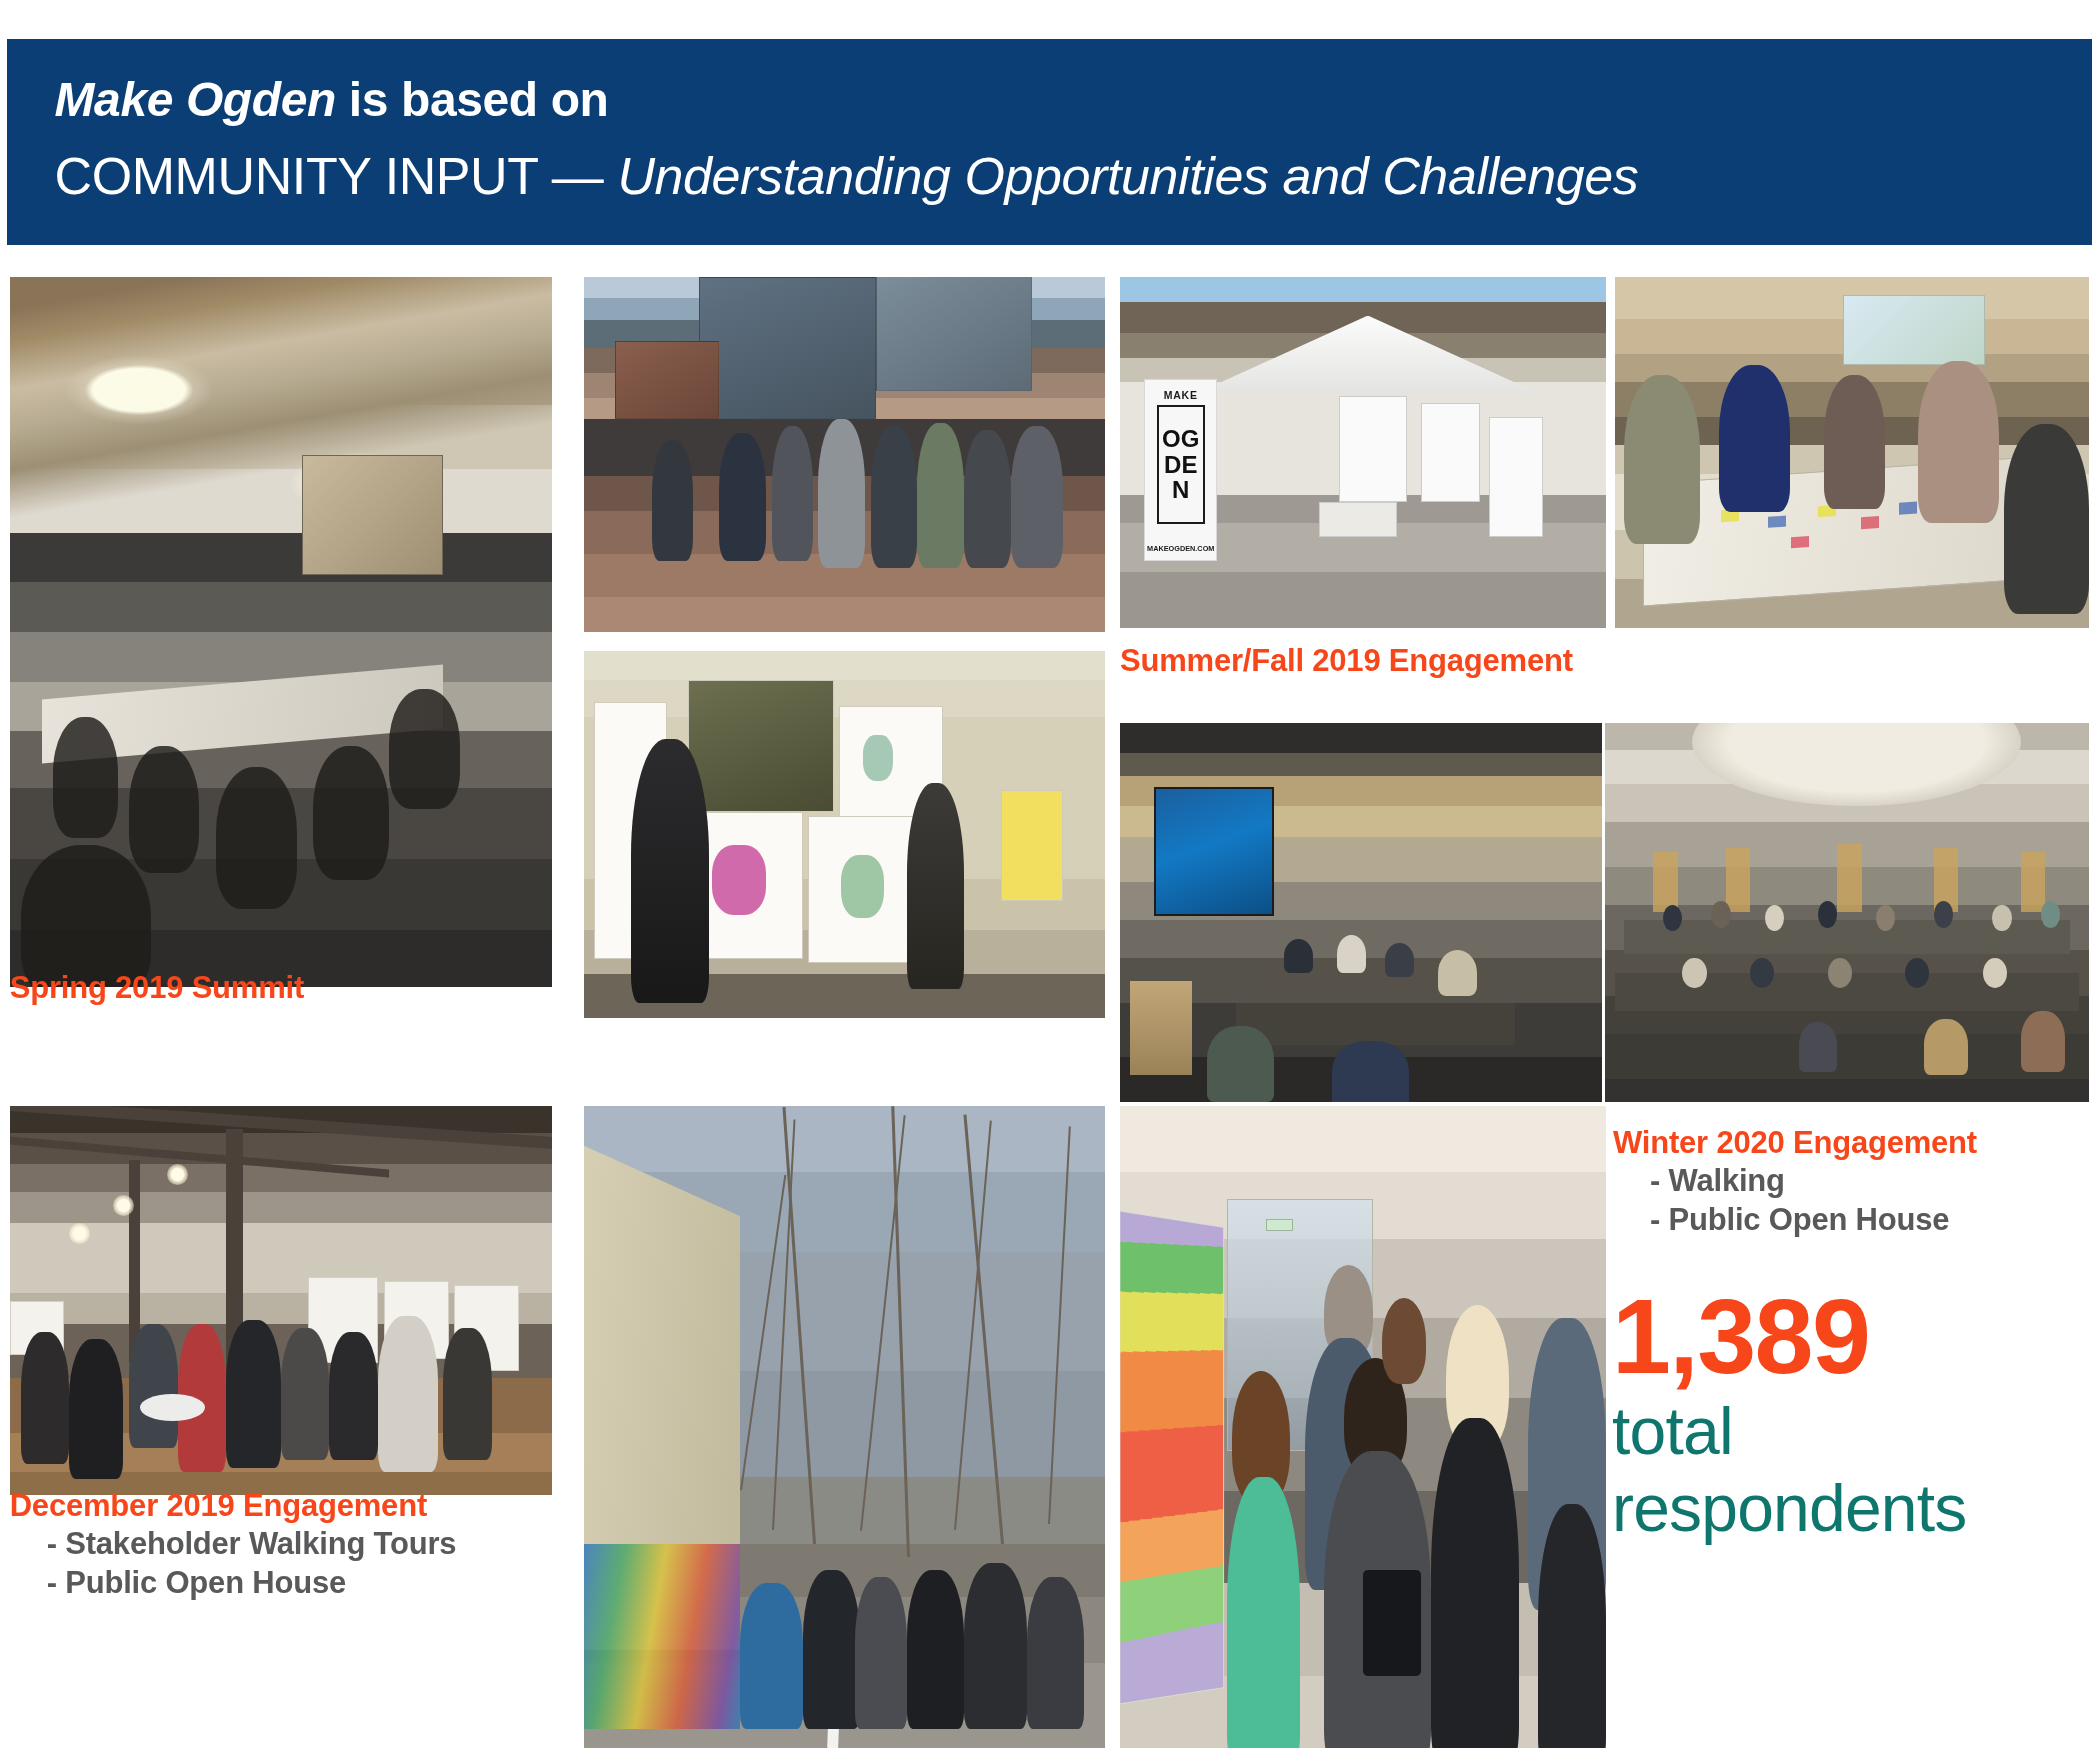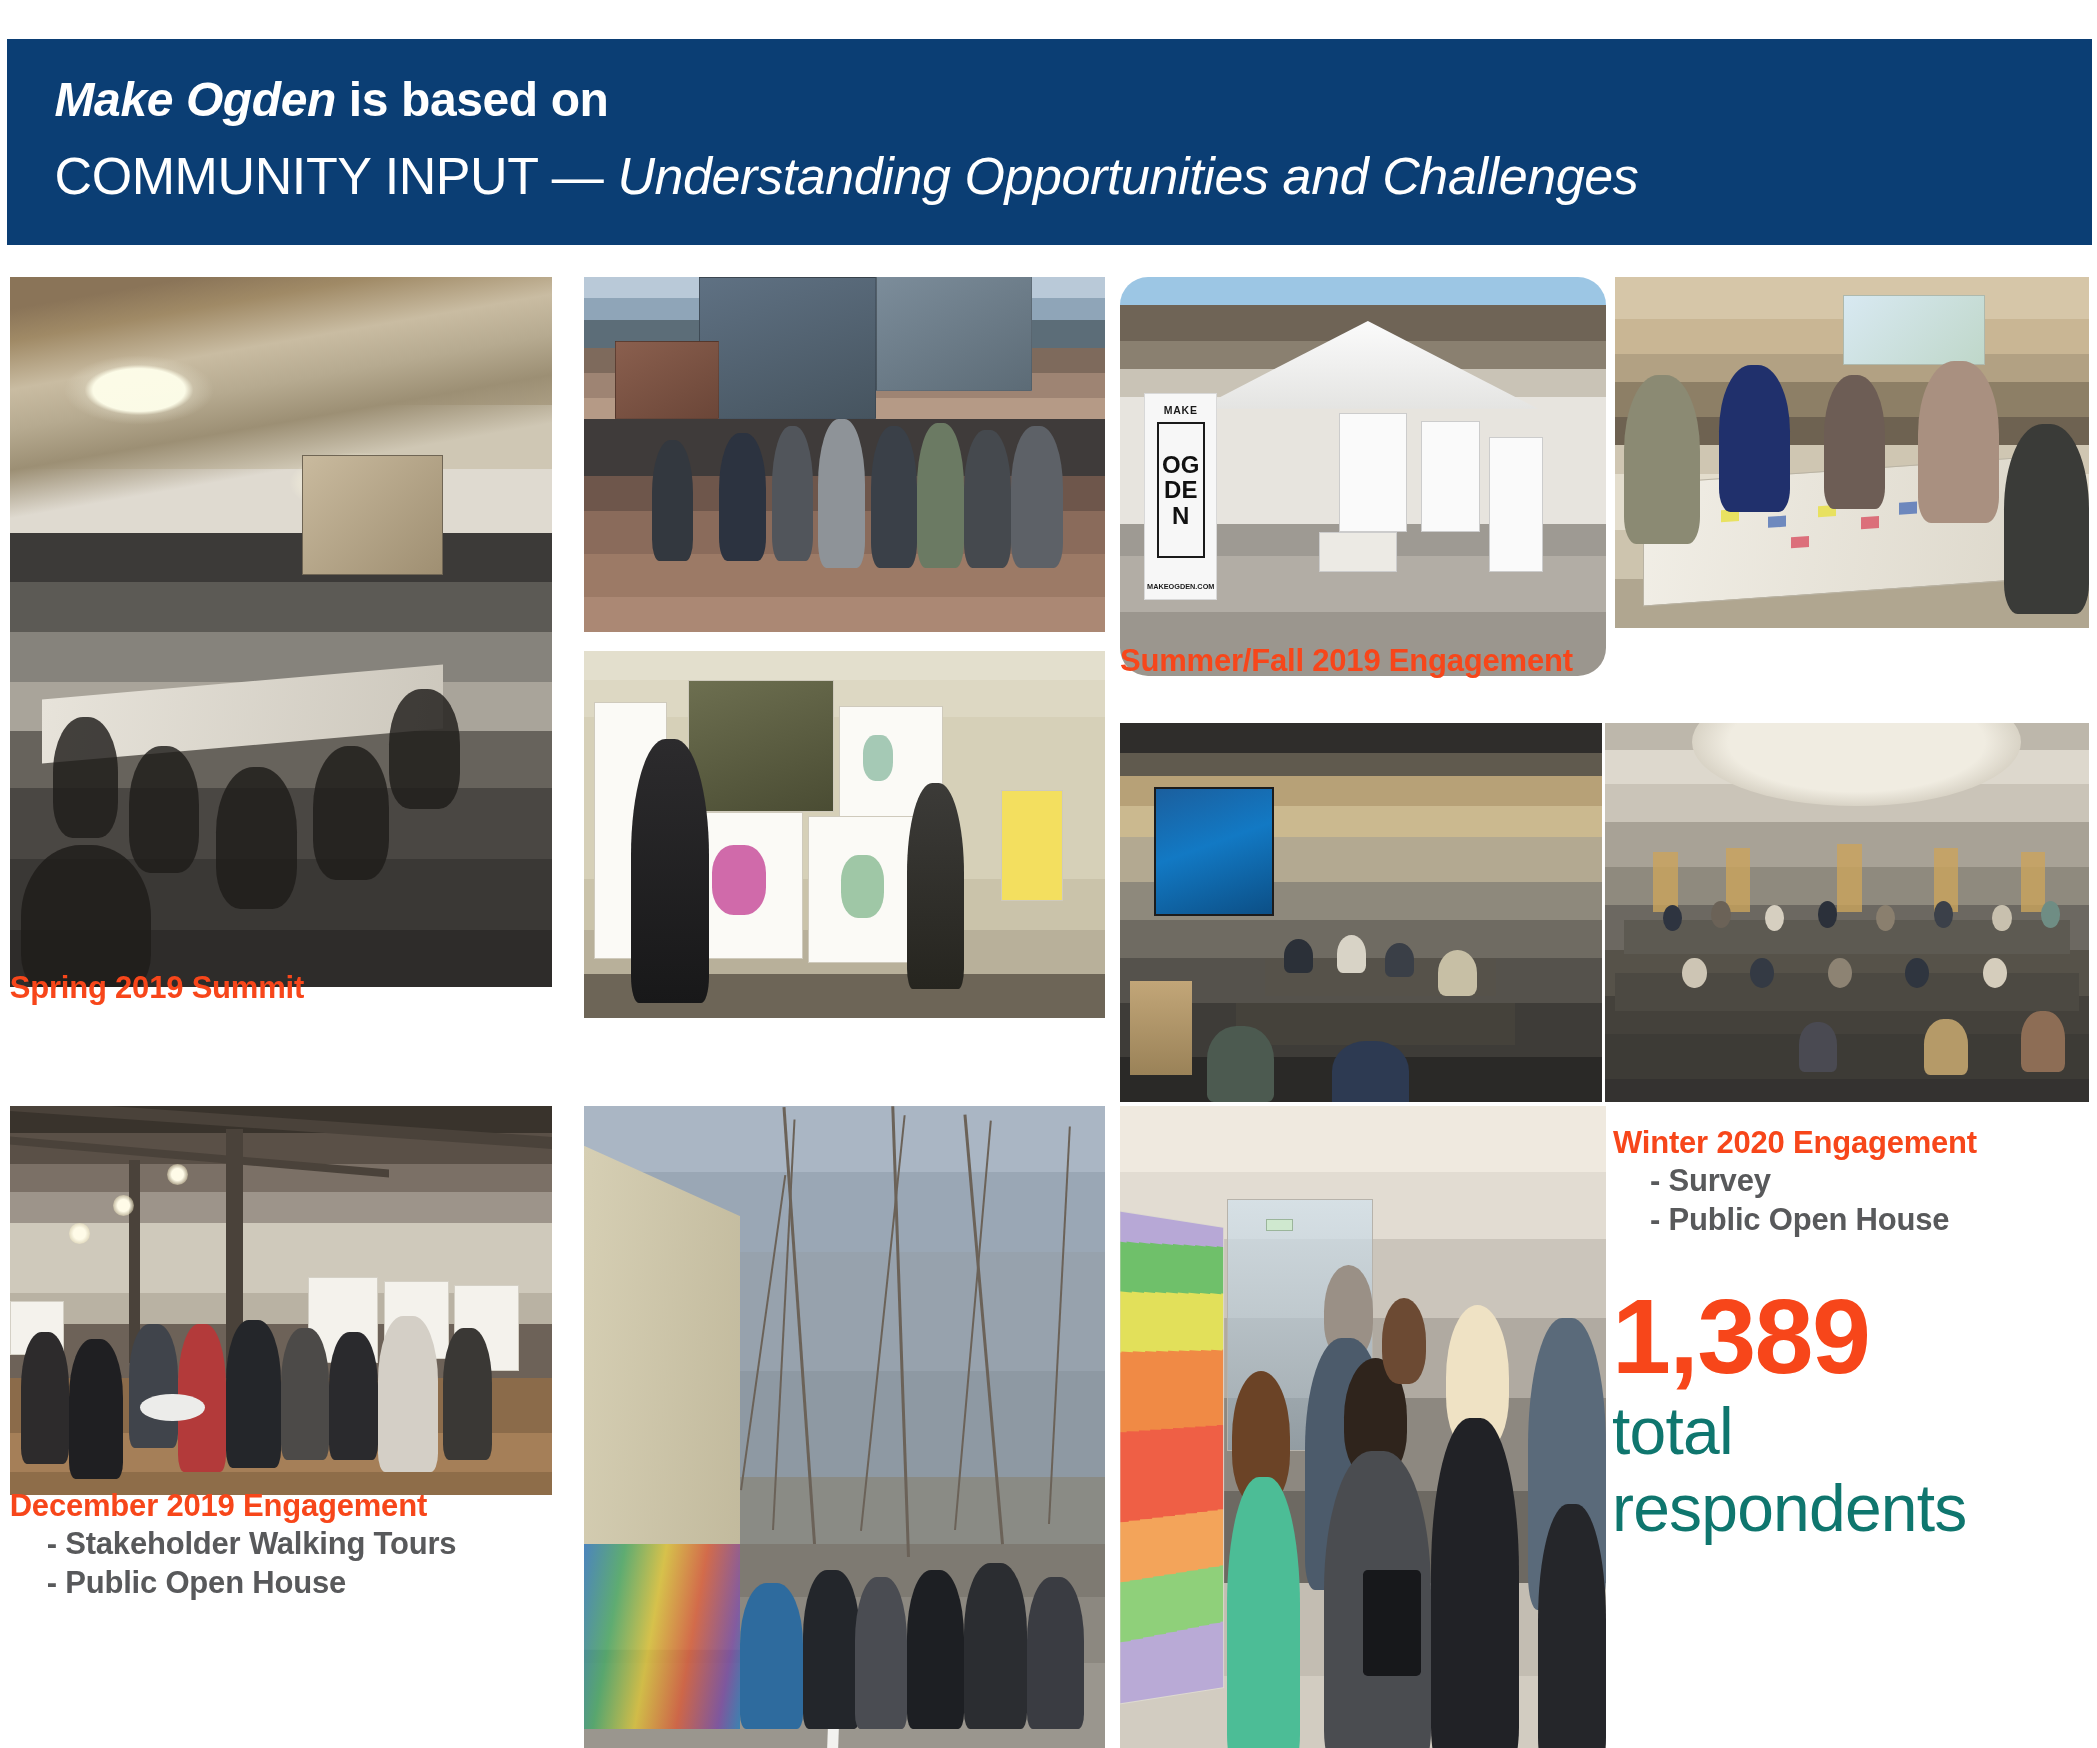--- a/index.html
+++ b/index.html
@@ -468,21 +468,21 @@
       <div class="map" style="left:43%; top:45%; width:26%; height:40%;">
         <i style="left:24%; top:26%; width:32%; height:44%; background:#9fc7a6;"></i>
       </div>
       <div class="map" style="left:2%;  top:14%; width:14%; height:70%;"></div>
       <div class="map" style="left:80%; top:38%; width:12%; height:30%; background:#f3df5f;"></div>
       <div class="man" style="left:9%;  top:24%; width:15%; height:72%;"></div>
       <div class="man" style="left:62%; top:36%; width:11%; height:56%; background:linear-gradient(180deg,#3c3b38,#26251f);"></div>
     </div>
   </div>
 
-  <div class="photo ph-tent" style="left:1120px; top:246px; width:486px; height:399px;border-radius:28px;">
+  <div class="photo ph-tent" style="left:1120px; top:246px; width:486px; height:351px;">
     <div class="ph-inner">
       <div class="canopy"></div>
       <div class="banner">
         <div class="banner-top">MAKE</div>
         <div class="banner-box">
           <div class="og-line">OG</div>
           <div class="og-line">DE</div>
           <div class="og-line">N</div>
         </div>
         <div class="banner-bottom">MAKEOGDEN.COM</div>
@@ -631,21 +631,21 @@
       <div class="fig" style="left:64%; top:47%; width:18%; height:53%; background:#212226;"></div>
       <div class="hair" style="left:54%; top:29%; width:9%;  height:13%; background:#6c4a33;"></div>
       <div class="fig" style="left:84%; top:32%; width:16%; height:44%; background:#5a6a7a;"></div>
       <div class="fig" style="left:86%; top:60%; width:14%; height:40%; background:#25262a;"></div>
       <div style="position:absolute; left:50%; top:70%; width:12%; height:16%; border-radius:4.8px; background:#17181b;"></div>
     </div>
   </div>
 
   <div class="caption-block" style="left:1613px; top:1093px;">
     <div class="cap-title">Winter 2020 Engagement</div>
-    <div class="cap-sub">- Survey</div>
+    <div class="cap-sub">- Walking</div>
     <div class="cap-sub">- Public Open House</div>
   </div>
 
   <div class="stat-block" style="left:1612px; top:1249px;">
     <div class="stat-number">1,389</div>
     <div class="stat-label">total respondents</div>
   </div>
 
 </div>
 

